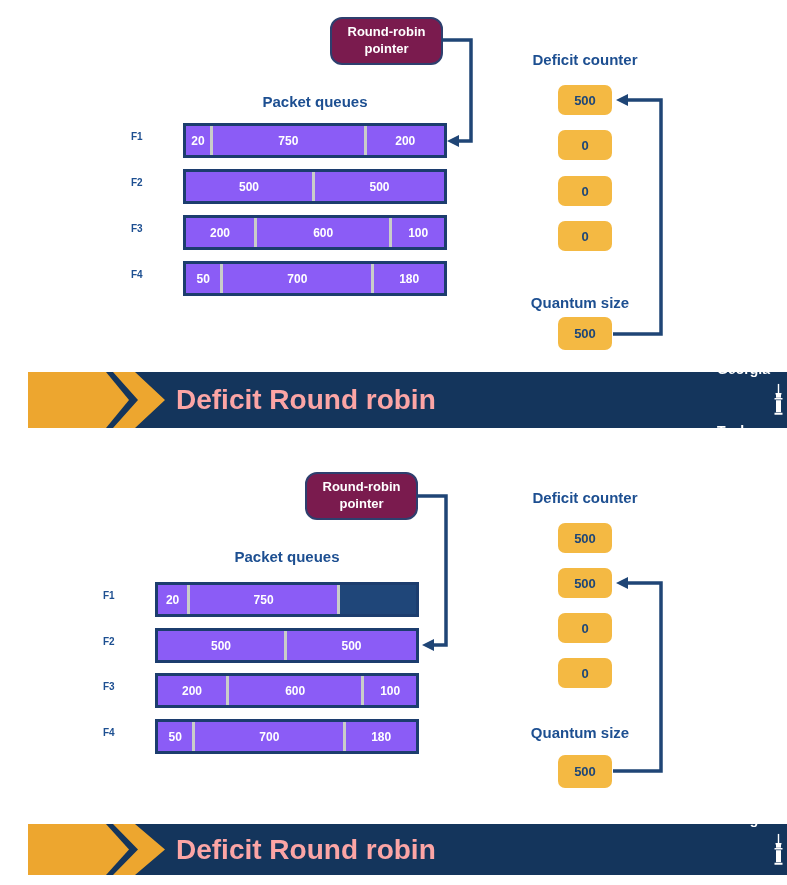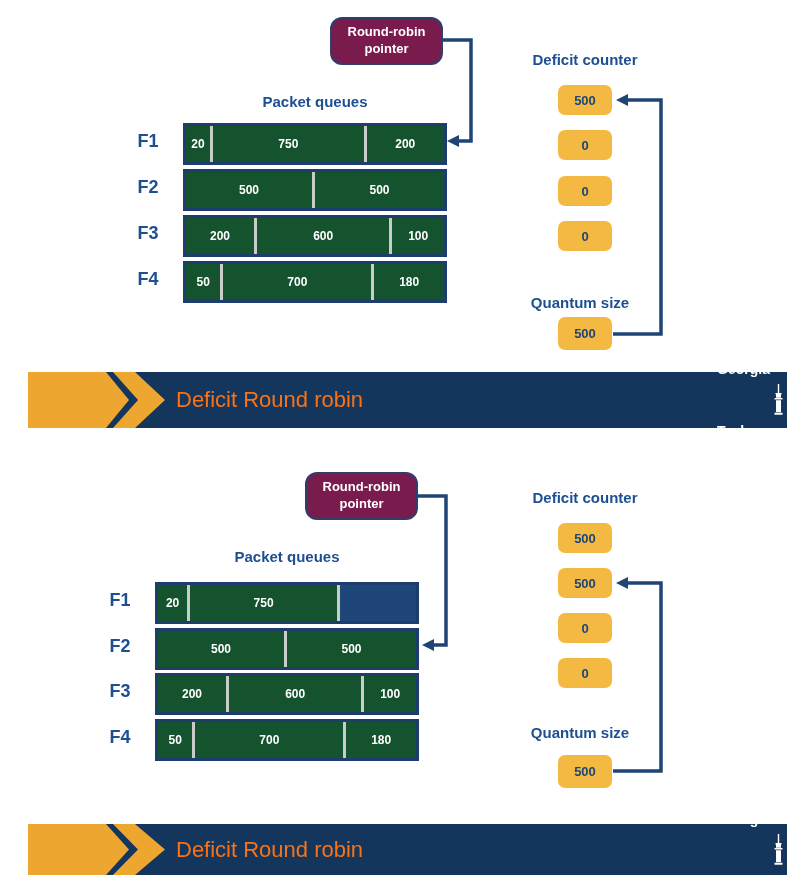--- a/index.html
+++ b/index.html
@@ -13,24 +13,24 @@
     position:absolute;width:113px;height:48px;background:#7A1B4E;
     border:2.5px solid #2E3F6E;border-radius:12px;box-sizing:border-box;
     color:#ffffff;font-weight:bold;font-size:13px;line-height:1.3;
     display:flex;flex-direction:column;align-items:center;justify-content:center;
     text-align:center;
   }
   .navy-title{
     position:absolute;color:#1D4F91;font-weight:bold;font-size:15px;text-align:center;
   }
   .queue-label{
-    position:absolute;width:34px;text-align:center;color:#1D4F91;font-weight:bold;font-size:18px;
+    position:absolute;width:34px;text-align:left;color:#1D4F91;font-weight:bold;font-size:10px;
   }
   .queue-box{
-    position:absolute;width:264px;height:42px;background:#14532d;
+    position:absolute;width:264px;height:35px;background:#8b5cf6;
     border:3px solid #1C3D6E;box-sizing:border-box;display:flex;
   }
   .seg{
     display:flex;align-items:center;justify-content:center;
     color:#ffffff;font-weight:bold;font-size:12px;box-sizing:border-box;
     border-right:3px solid #C9CDC9;overflow:hidden;
   }
   .seg:last-child{border-right:none;}
   .seg.empty{background:#1F4679;}
   .counter-box{
@@ -38,21 +38,21 @@
     border-radius:7px;color:#1D4678;font-weight:bold;font-size:13px;
     display:flex;align-items:center;justify-content:center;
   }
   .counter-box.tall{height:33px;}
   .overlay{position:absolute;left:0;top:0;pointer-events:none;}
   
   .banner{position:absolute;left:0;width:787px;background:#14355C;}
   .banner-chevrons{position:absolute;left:0;top:0;}
   .banner-title{
     position:absolute;left:148px;top:50%;transform:translateY(-50%);
-    color:#f97316;font-weight:normal;font-size:22px;white-space:nowrap;
+    color:#fca5a5;font-weight:bold;font-size:28px;white-space:nowrap;
   }
   .gt-logo{
     position:absolute;right:31px;top:50%;transform:translateY(-50%);
     display:flex;align-items:center;gap:3px;
     color:#ffffff;font-weight:bold;font-size:14px;line-height:1.02;text-align:right;
   }
   .gt-logo .wordmark{display:flex;flex-direction:column;align-items:flex-start;gap:48px;}
 </style>
 </head>
 <body>

